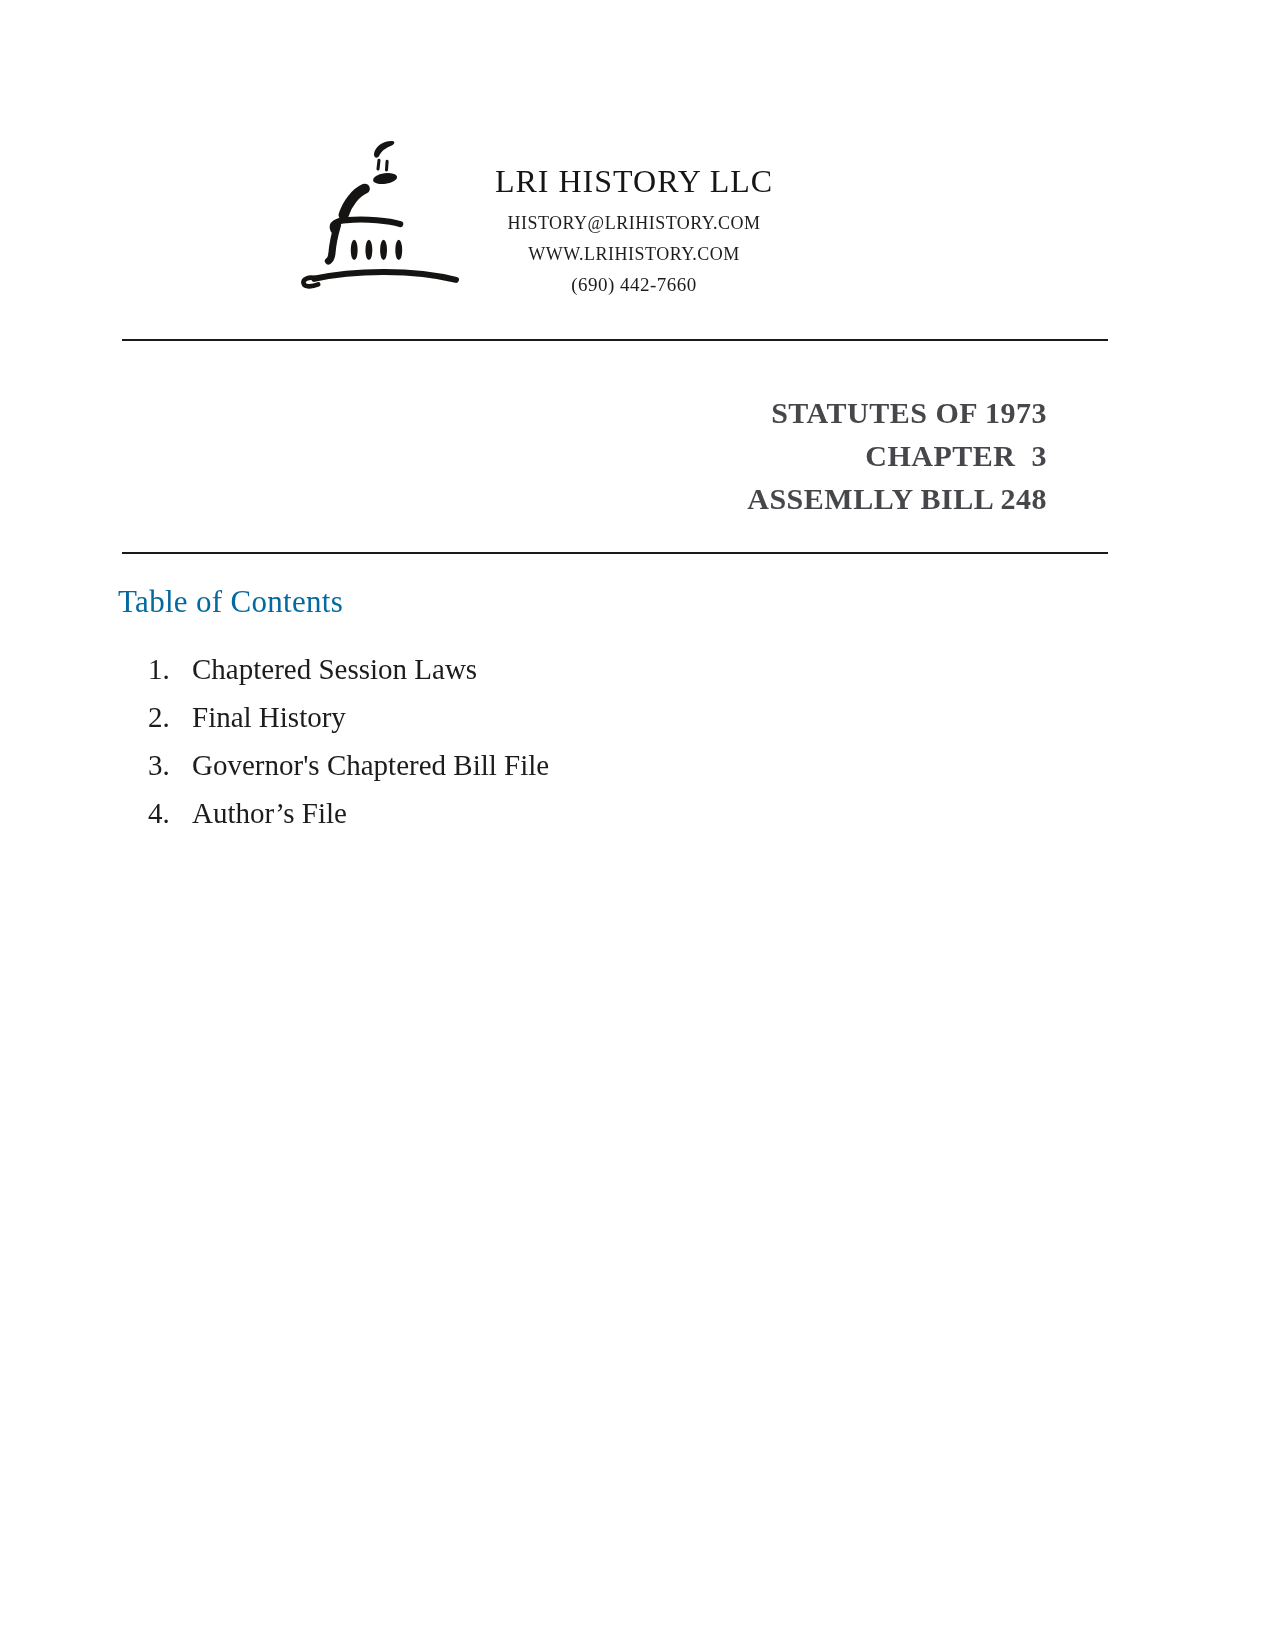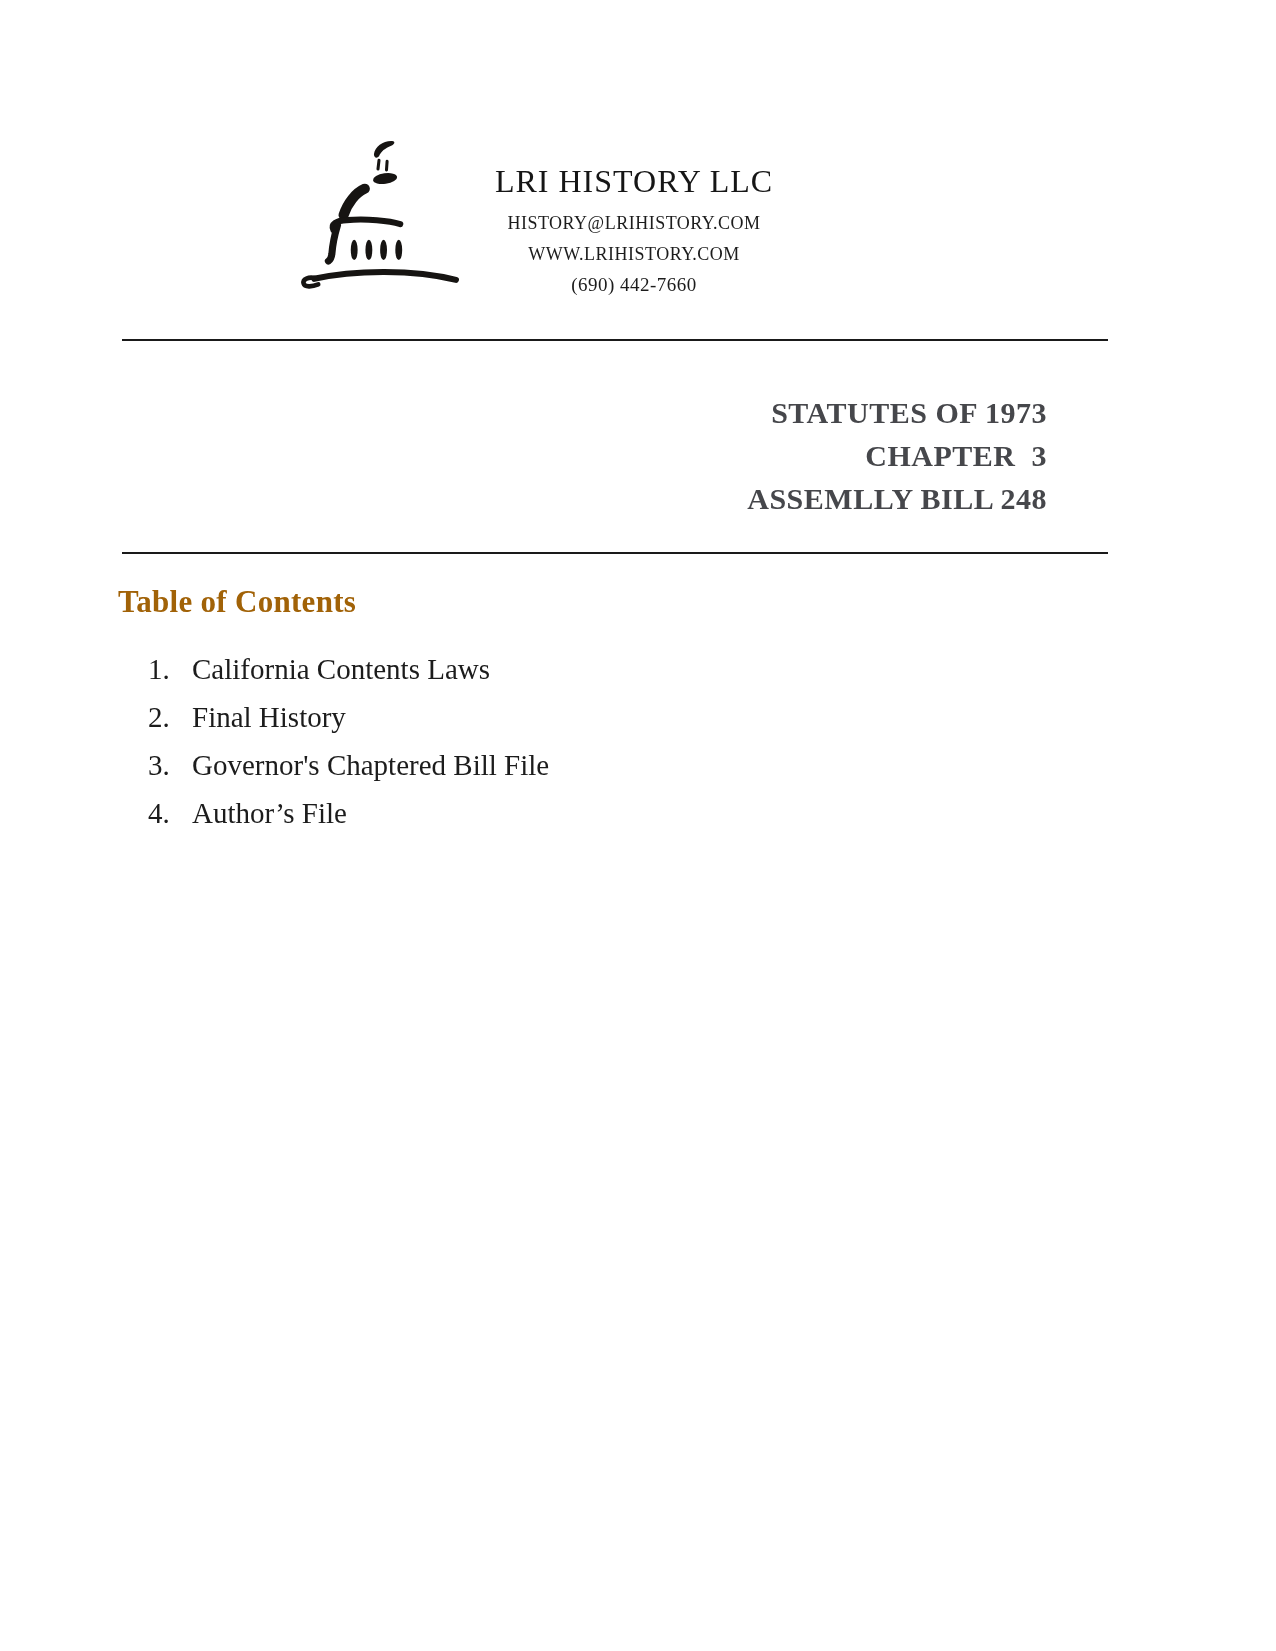--- a/index.html
+++ b/index.html
@@ -80,22 +80,22 @@
     line-height: 43px;
     white-space: pre;
   }
 
   
   .toc-heading {
     position: absolute;
     left: 118px;
     top: 584px;
     font-size: 31px;
-    font-weight: bold;
-    color: #a16207;
+    font-weight: normal;
+    color: #0369a1;
     letter-spacing: 0.3px;
   }
   .toc-list {
     position: absolute;
     left: 148px;
     top: 653px;
   }
   .toc-item {
     display: flex;
     height: 48px;
@@ -160,21 +160,21 @@
     <div class="statute-line">ASSEMLLY BILL 248</div>
   </div>
 
   <div class="rule rule-2"></div>
 
   <div class="toc-heading">Table of Contents</div>
 
   <div class="toc-list">
     <div class="toc-item">
       <span class="toc-number">1.</span>
-      <span class="toc-label">California Contents Laws</span>
+      <span class="toc-label">Chaptered Session Laws</span>
     </div>
     <div class="toc-item">
       <span class="toc-number">2.</span>
       <span class="toc-label">Final History</span>
     </div>
     <div class="toc-item">
       <span class="toc-number">3.</span>
       <span class="toc-label">Governor's Chaptered Bill File</span>
     </div>
     <div class="toc-item">

